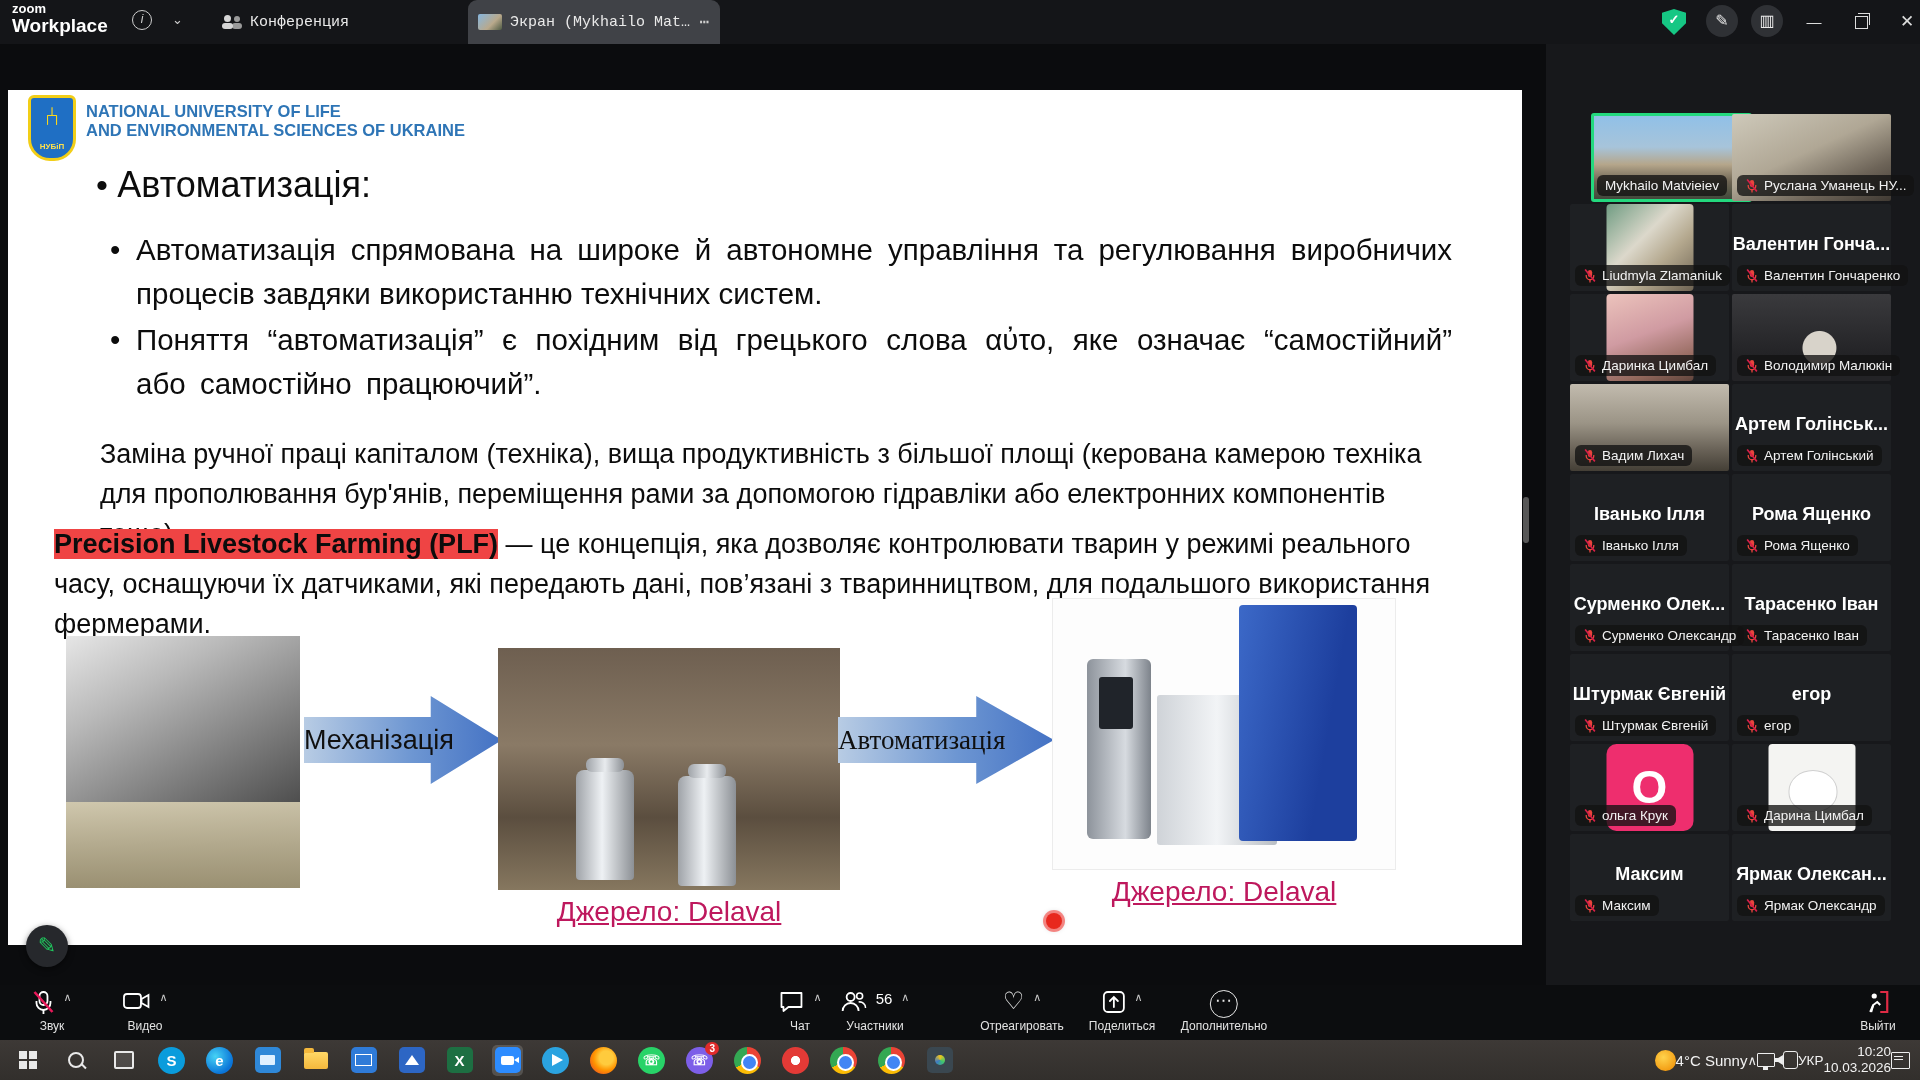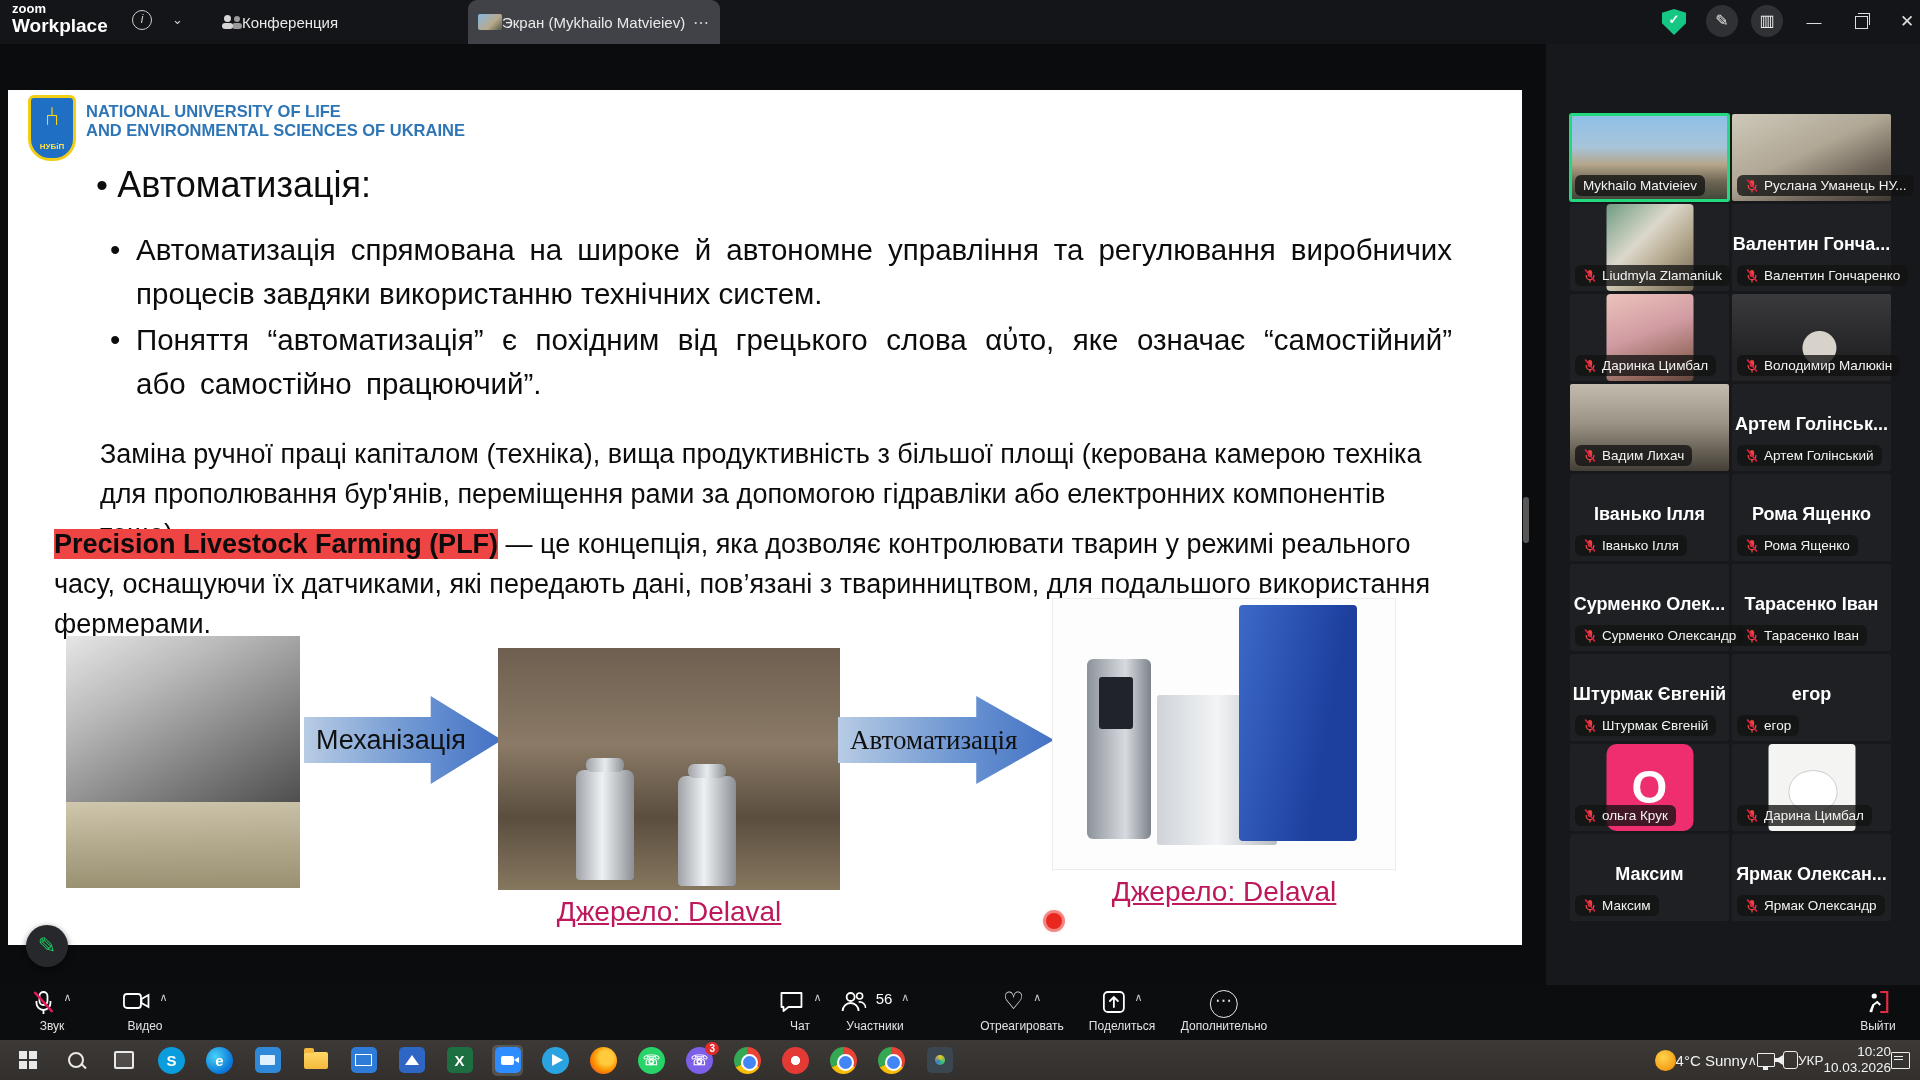--- a/index.html
+++ b/index.html
@@ -7,21 +7,21 @@
          font-family:"Liberation Sans",sans-serif;-webkit-font-smoothing:antialiased;}
   
   #titlebar{position:absolute;left:0;top:0;width:1920px;height:44px;background:#141518;}
   .brand{position:absolute;left:12px;top:2px;color:#fff;line-height:1;}
   .brand .b1{font-size:13px;font-weight:bold;display:block;}
   .brand .b2{font-size:19px;font-weight:bold;display:block;margin-top:1px;}
   .tb-ic{position:absolute;top:10px;color:#cfcfcf;font-size:15px;cursor:default;}
   .info-circle{left:132px;width:18px;height:18px;border:1.4px solid #cfcfcf;border-radius:50%;
                text-align:center;font-size:12px;line-height:17px;font-style:italic;}
   .chev-dn{left:172px;font-size:13px;top:12px;}
-  .tab{position:absolute;top:0;height:44px;display:flex;align-items:center;color:#e9e9e9;font-size:15px;}
+  .tab{position:absolute;top:0;height:44px;display:flex;align-items:center;color:#e9e9e9;font-size:15px;gap:8px;font-family:Liberation Mono, monospace;}
   #tab-conf{left:222px;}
   .ppl-ico{width:20px;height:14px;position:relative;}
   .ppl-ico:before,.ppl-ico:after{content:"";position:absolute;background:#d6d6d6;border-radius:50% 50% 2px 2px;}
   .ppl-ico:before{left:2px;top:0;width:7px;height:7px;border-radius:50%;}
   .ppl-ico:after{left:0;top:8px;width:11px;height:6px;border-radius:3px;}
   .ppl-ico i{position:absolute;right:2px;top:1px;width:6px;height:6px;background:#9a9a9a;border-radius:50%;}
   .ppl-ico b{position:absolute;right:0;top:8px;width:10px;height:6px;background:#9a9a9a;border-radius:3px;}
   #tab-screen{left:468px;width:252px;background:#404247;border-radius:9px 9px 0 0;padding:0 10px;box-sizing:border-box;}
   .mini-thumb{width:24px;height:16px;border-radius:2px;background:linear-gradient(135deg,#86b6df,#b9a98c 60%,#4d5a44);flex:0 0 auto;}
   .tab-label{white-space:nowrap;overflow:hidden;text-overflow:ellipsis;}
@@ -67,33 +67,33 @@
   #photo3 .silver{position:absolute;left:104px;top:96px;width:120px;height:150px;
           background:linear-gradient(90deg,#cfd3d8,#f2f4f6 50%,#b9bec4);border-radius:3px;}
   #photo3 .arm{position:absolute;left:34px;top:60px;width:64px;height:180px;
           background:linear-gradient(90deg,#8d939b,#d7dbe0 60%,#7d838b);border-radius:6px;}
   #photo3 .panel{position:absolute;left:46px;top:78px;width:34px;height:52px;background:#20242a;border-radius:3px;}
   .arrow{position:absolute;height:88px;display:flex;align-items:center;
          background:linear-gradient(90deg,#b8cce4 0%,#6d96d2 55%,#4472c4 100%);
          clip-path:polygon(0 24%,64% 24%,64% 0,100% 50%,64% 100%,64% 76%,0 76%);}
   #arrow1{left:296px;top:606px;width:198px;}
   #arrow2{left:830px;top:606px;width:216px;font-family:Liberation Serif, serif;}
-  .arrow span{font-size:27px;color:#101010;padding-left:12px;white-space:nowrap;}
+  .arrow span{font-size:27px;color:#101010;white-space:nowrap;}
   .cap{position:absolute;text-align:center;font-size:28px;color:#be185d;text-decoration:underline;}
   #cap1{left:490px;top:806px;width:342px;}
   #cap2{left:1044px;top:786px;width:344px;}
   #red-dot{position:absolute;left:1038px;top:823px;width:16px;height:16px;border-radius:50%;background:#e8281e;
            box-shadow:0 0 0 3px rgba(244,114,110,.85),0 0 6px rgba(0,0,0,.3);}
   #annotate-fab{position:absolute;left:26px;top:925px;width:42px;height:42px;border-radius:50%;background:#26282c;
                 color:#1fc75d;text-align:center;line-height:42px;font-size:22px;box-shadow:0 2px 6px rgba(0,0,0,.5);}
   #slide-scrollbar{position:absolute;left:1523px;top:497px;width:6px;height:46px;background:#6a6a6a;border-radius:3px;opacity:.8;}
   
   #participants{position:absolute;left:1546px;top:44px;width:374px;height:941px;background:#17181b;}
   .cell{position:absolute;width:159px;height:87px;background:#1e2023;border-radius:2px;overflow:visible;}
-  .cell.active{outline:3px solid #23d97e;outline-offset:-2px;}
+  .cell.active{outline:3px solid #23d97e;outline-offset:-2px;margin-left:22px;}
   .bigname{position:absolute;left:0;top:30px;width:100%;text-align:center;color:#fff;font-weight:bold;font-size:18px;white-space:nowrap;}
   .pill{position:absolute;left:5px;bottom:5px;max-width:170px;background:rgba(18,18,18,.78);border-radius:6px;
         padding:3px 8px;color:#f2f2f2;font-size:13.5px;display:flex;align-items:center;gap:5px;white-space:nowrap;z-index:2;}
   .avatar{position:absolute;left:50%;top:0;transform:translateX(-50%);width:87px;height:87px;border-radius:4px;}
   .avatar span{display:block;width:100%;text-align:center;color:#fff;font-size:46px;font-weight:bold;line-height:87px;}
   .st-mykhailo{background:linear-gradient(180deg,#8fc0e8 0%,#a7c4da 38%,#b5a68b 58%,#6d6453 78%,#3c4538 100%);}
   .st-ruslana{background:linear-gradient(155deg,#cec9ba 0%,#b0a795 45%,#6d6458 75%,#403a33 100%);}
   .st-volodymyr{background:radial-gradient(circle at 55% 62%,#d8d3ca 0 16%,rgba(0,0,0,0) 17%),
                 linear-gradient(180deg,#3a3a3d,#232326 70%);}
   .st-vadym{background:linear-gradient(180deg,#c2bbae 0%,#9b9486 45%,#6a6358 75%,#443f36 100%);}

